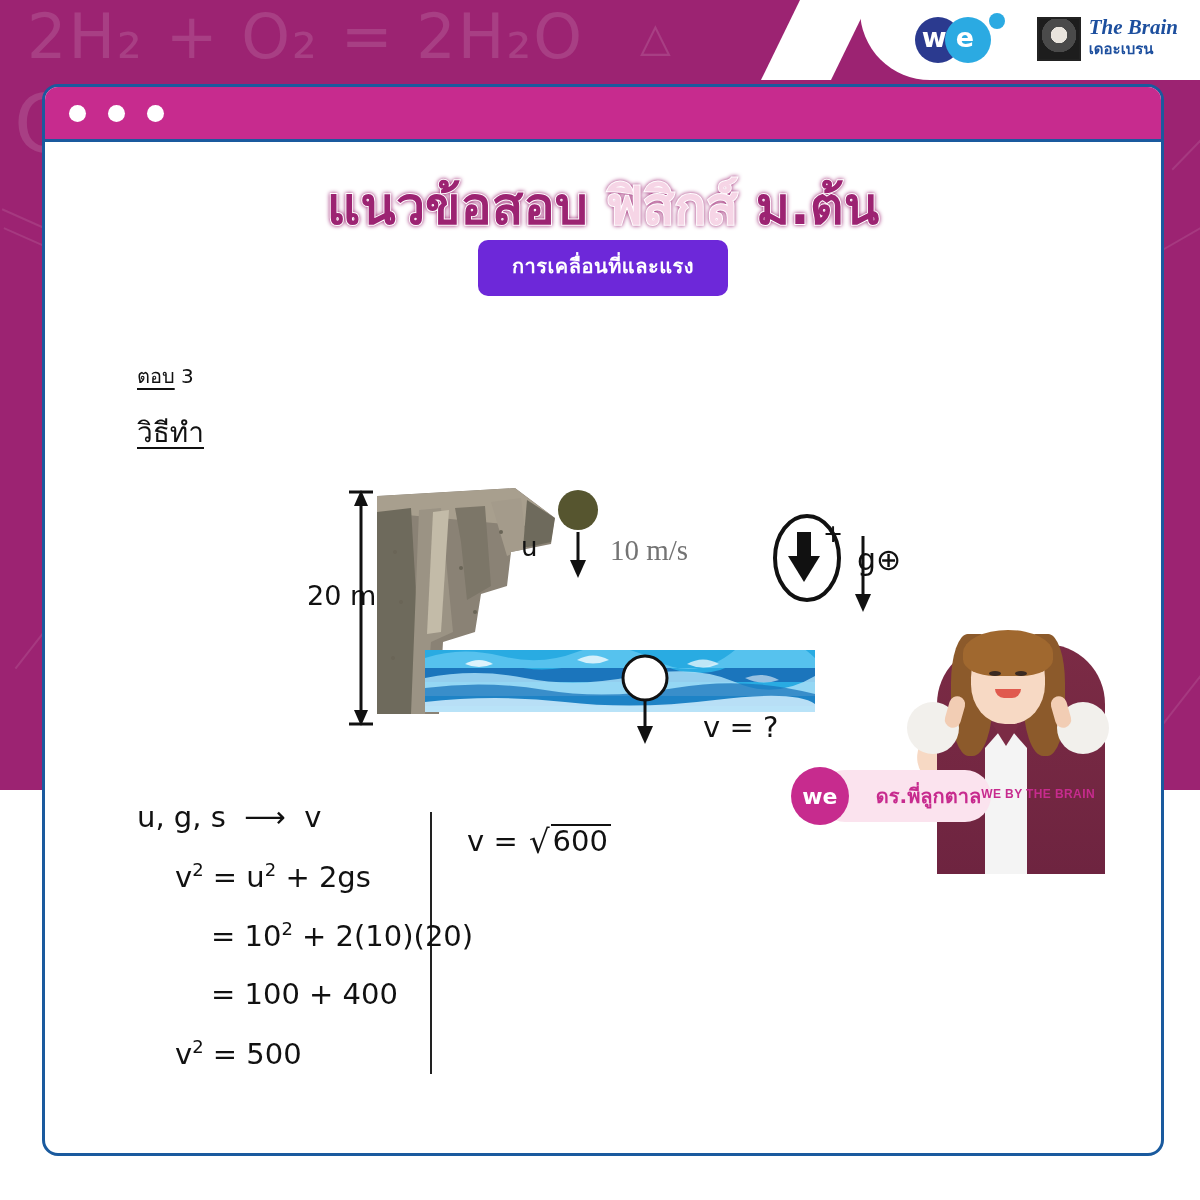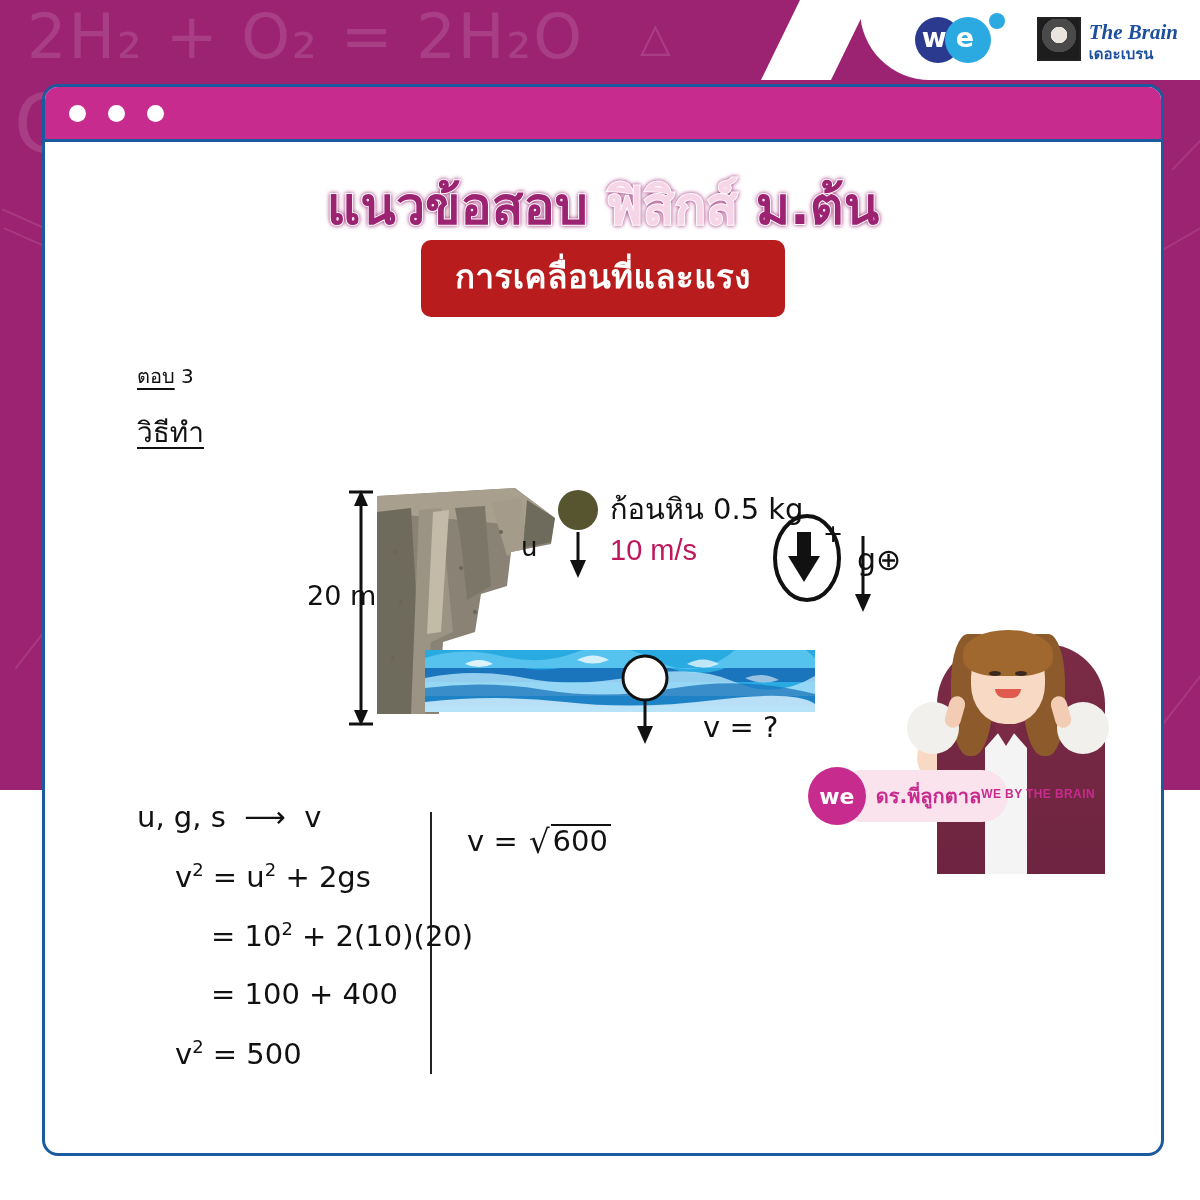--- a/index.html
+++ b/index.html
@@ -28,21 +28,21 @@
   
   .logos{position:absolute;right:22px;top:8px;height:62px;display:flex;align-items:center;gap:26px;}
   .we-logo{position:relative;width:96px;height:52px;}
   .we-c1{position:absolute;left:0;top:4px;width:46px;height:46px;border-radius:50%;background:#2B3A8F;}
   .we-c2{position:absolute;left:30px;top:4px;width:46px;height:46px;border-radius:50%;background:#2BAAE2;}
   .we-dot{position:absolute;left:74px;top:0px;width:16px;height:16px;border-radius:50%;background:#2BAAE2;}
   .we-w{position:absolute;left:7px;top:11px;font-size:27px;font-weight:700;color:#fff;
         font-family:"DejaVu Sans",sans-serif;line-height:1;}
   .we-e{position:absolute;left:41px;top:11px;font-size:27px;font-weight:700;color:#fff;
         font-family:"DejaVu Sans",sans-serif;line-height:1;}
-  .brain-logo{display:flex;align-items:flex-end;gap:8px;}
+  .brain-logo{display:flex;align-items:flex-start;gap:8px;}
   .brain-photo{width:40px;height:40px;background:
       radial-gradient(circle at 50% 40%, #e9e4dd 0 26%, #4a4a4a 27% 55%, #1d1d1d 56% 100%);
       border:2px solid #222;}
   .brain-txt{display:flex;flex-direction:column;line-height:1;color:#1D4F9E;}
   .brain-txt .b1{font-size:21px;font-style:italic;font-weight:700;font-family:"Liberation Serif",serif;}
   .brain-txt .b2{font-size:15px;font-weight:700;margin-top:3px;}
 
   
   .window{position:absolute;left:42px;top:84px;width:1122px;height:1072px;
           border:3px solid #1A5A9E;border-radius:16px;background:#ffffff;box-sizing:border-box;overflow:hidden;}
@@ -52,35 +52,35 @@
   .content{position:relative;height:732px;background:#fff;}
 
   
   .title{position:absolute;left:0;right:0;top:22px;text-align:center;
          font-family:"DejaVu Sans",sans-serif;font-weight:700;font-size:52px;letter-spacing:0px;
          color:#9C2372;
          -webkit-text-stroke:2px #ffffff;paint-order:stroke fill;
          filter:drop-shadow(0 0 2px #9C2372);}
   .title .hl{color:#F6D5E6;}
   .subtitle-wrap{position:absolute;left:0;right:0;top:98px;display:flex;justify-content:center;}
-  .subtitle{background:#b91c1c;color:#ffffff;font-family:"DejaVu Sans",sans-serif;font-weight:700;
-            font-size:33px;padding:10px 34px 14px;border-radius:10px;letter-spacing:0.5px;}
+  .subtitle{background:#6d28d9;color:#ffffff;font-family:"DejaVu Sans",sans-serif;font-weight:700;
+            font-size:20px;padding:10px 34px 14px;border-radius:10px;letter-spacing:0.5px;}
 
   
   .ans{position:absolute;left:92px;top:218px;font-family:"DejaVu Sans",sans-serif;font-size:20px;color:#111;}
   .ans u{text-decoration:underline;text-underline-offset:5px;}
   .method{position:absolute;left:92px;top:268px;font-family:"DejaVu Sans",sans-serif;font-size:28px;color:#111;}
   .method u{text-decoration:underline;text-underline-offset:5px;font-family:Liberation Mono, monospace;}
 
   
   .diagram{position:absolute;left:270px;top:340px;width:790px;height:290px;}
   .dim-label{position:absolute;left:-8px;top:98px;font-size:27px;color:#111;font-family:"DejaVu Sans",sans-serif;}
   .u-label{position:absolute;left:206px;top:50px;font-size:26px;color:#111;font-family:"DejaVu Sans",sans-serif;}
   .stone-label{position:absolute;left:295px;top:4px;font-size:29px;color:#111;font-family:"DejaVu Sans",sans-serif;white-space:nowrap;}
-  .speed-label{position:absolute;left:295px;top:52px;font-size:29px;color:#be185d;font-family:Liberation Sans, sans-serif;}
+  .speed-label{position:absolute;left:295px;top:52px;font-size:29px;color:#737373;font-family:Liberation Serif, serif;}
   .g-label{position:absolute;left:542px;top:60px;font-size:30px;color:#111;font-family:"DejaVu Sans",sans-serif;}
   .v-label{position:absolute;left:388px;top:228px;font-size:29px;color:#111;font-family:"DejaVu Sans",sans-serif;}
 
   
   .work{position:absolute;left:92px;top:660px;width:930px;height:290px;
         font-family:"DejaVu Sans",sans-serif;font-size:29px;color:#111;}
   .col-left{position:absolute;left:0;top:0;width:350px;}
   .col-right{position:absolute;left:330px;top:22px;width:420px;}
   .wline{white-space:nowrap;margin-bottom:26px;line-height:1.1;}
   .ind1{padding-left:38px;}
@@ -115,21 +115,21 @@
           transform:rotate(12deg);}
   .t-armR{position:absolute;left:140px;bottom:88px;width:58px;height:74px;border-radius:28px;background:#F7D9C4;
           transform:rotate(-12deg);}
   .t-sleeveL{position:absolute;left:8px;bottom:120px;width:52px;height:52px;border-radius:26px;background:#f2f0ec;}
   .t-sleeveR{position:absolute;left:158px;bottom:120px;width:52px;height:52px;border-radius:26px;background:#f2f0ec;}
   .t-thumbL{position:absolute;left:48px;bottom:146px;width:16px;height:32px;border-radius:9px;background:#F2CDB4;
             transform:rotate(16deg);}
   .t-thumbR{position:absolute;left:154px;bottom:146px;width:16px;height:32px;border-radius:9px;background:#F2CDB4;
             transform:rotate(-16deg);}
 
-  .badge{position:absolute;right:66px;bottom:52px;display:flex;align-items:center;height:52px;z-index:5;}
+  .badge{position:absolute;right:66px;bottom:52px;display:flex;align-items:center;height:52px;z-index:5;gap:17px;}
   .badge-pill{position:absolute;left:28px;top:0;height:52px;width:172px;background:#FBE3EE;border-radius:26px;}
   .badge-circle{position:relative;width:58px;height:58px;border-radius:50%;background:#C72B8E;
                 display:flex;align-items:center;justify-content:center;z-index:2;}
   .badge-circle span{color:#fff;font-size:22px;font-weight:700;font-family:"DejaVu Sans",sans-serif;}
   .badge-text{position:relative;z-index:3;margin-left:10px;display:flex;flex-direction:row;
               line-height:1.05;color:#C72B8E;}
   .badge-text .b-th{font-size:20px;font-weight:700;font-family:"DejaVu Sans",sans-serif;}
   .badge-text .b-en{font-size:12px;font-weight:700;letter-spacing:0.4px;margin-top:2px;}
 </style>
 </head>
@@ -258,21 +258,20 @@
           </g>
 
           <g>
             <line x1="548" y1="54" x2="548" y2="118" stroke="#111" stroke-width="3"></line>
             <polygon points="548,130 540,112 556,112" fill="#111"></polygon>
           </g>
         </svg>
 
         <div class="dim-label">20 m</div>
         <div class="u-label">u</div>
-        <div class="stone-label">ก้อนหิน 0.5 kg</div>
         <div class="speed-label">10 m/s</div>
         <div class="g-label"><span>g</span><span>⊕</span></div>
         <div style="position:absolute;left:508px;top:38px;font-size:24px;color:#111;font-family:'DejaVu Sans',sans-serif;">+</div>
         <div class="v-label">v = ?</div>
       </div>
 
       <div class="work">
         <div class="divider"></div>
 
         <div class="col-left">

